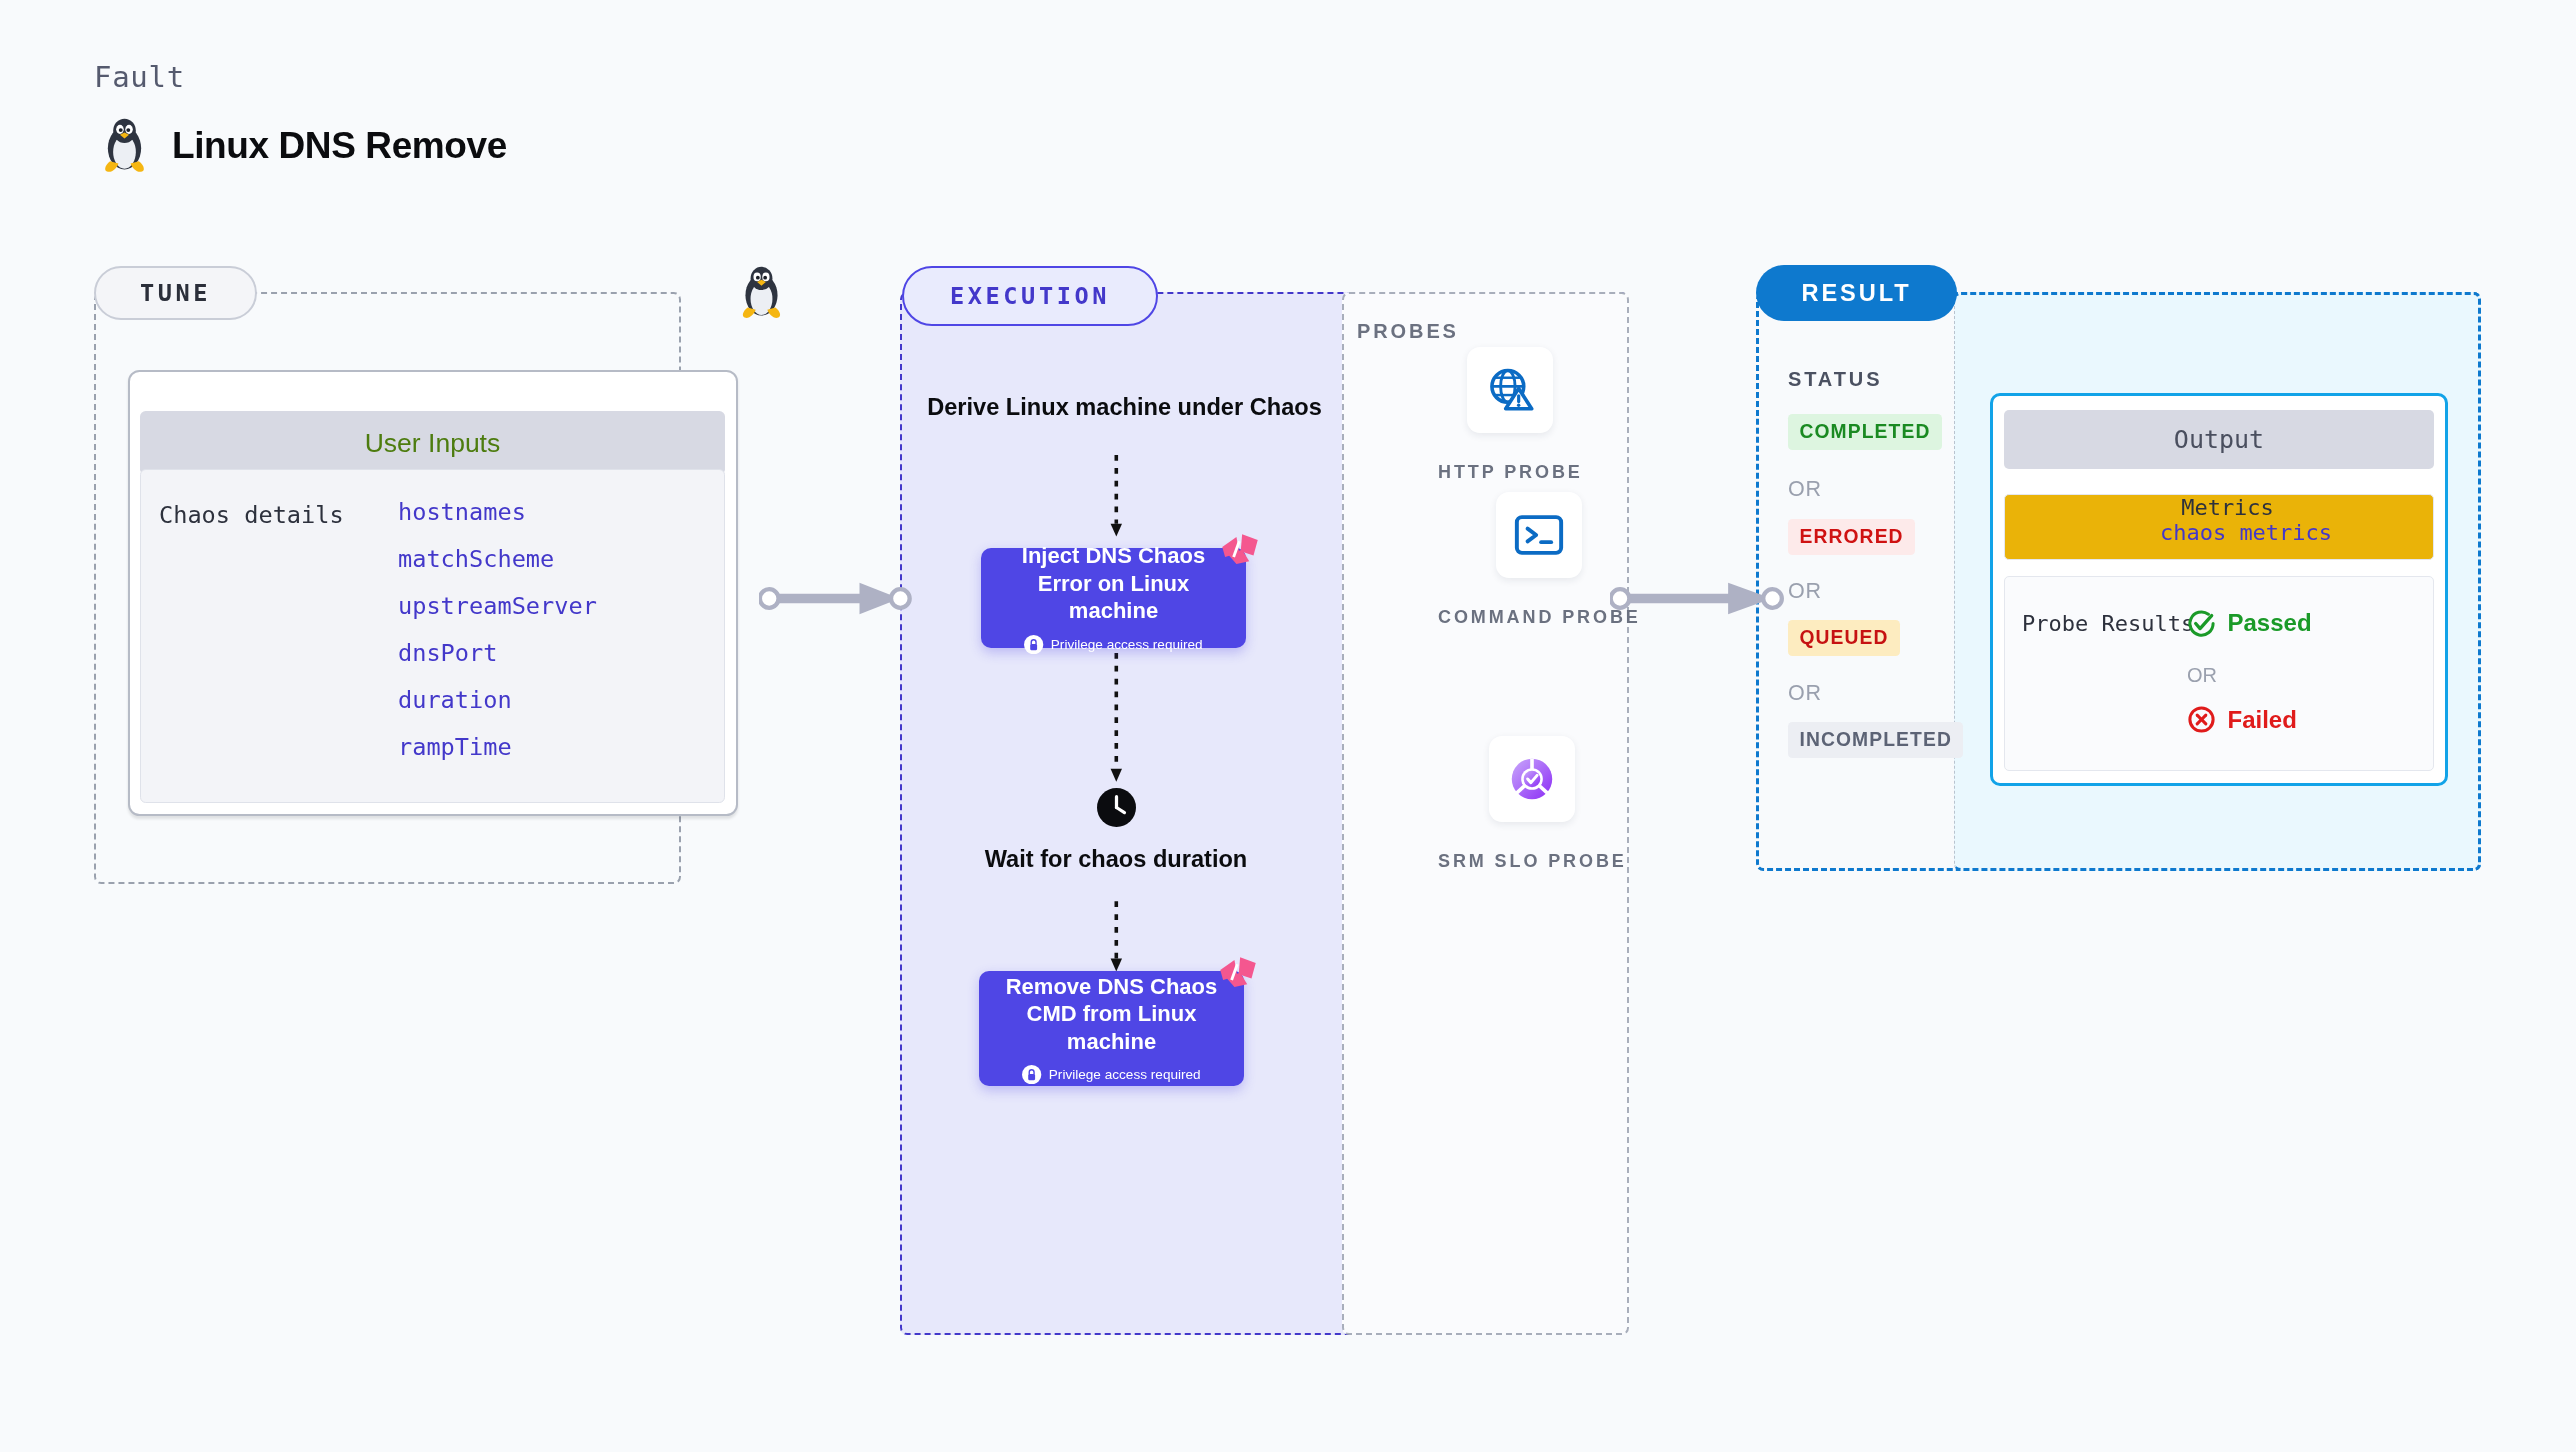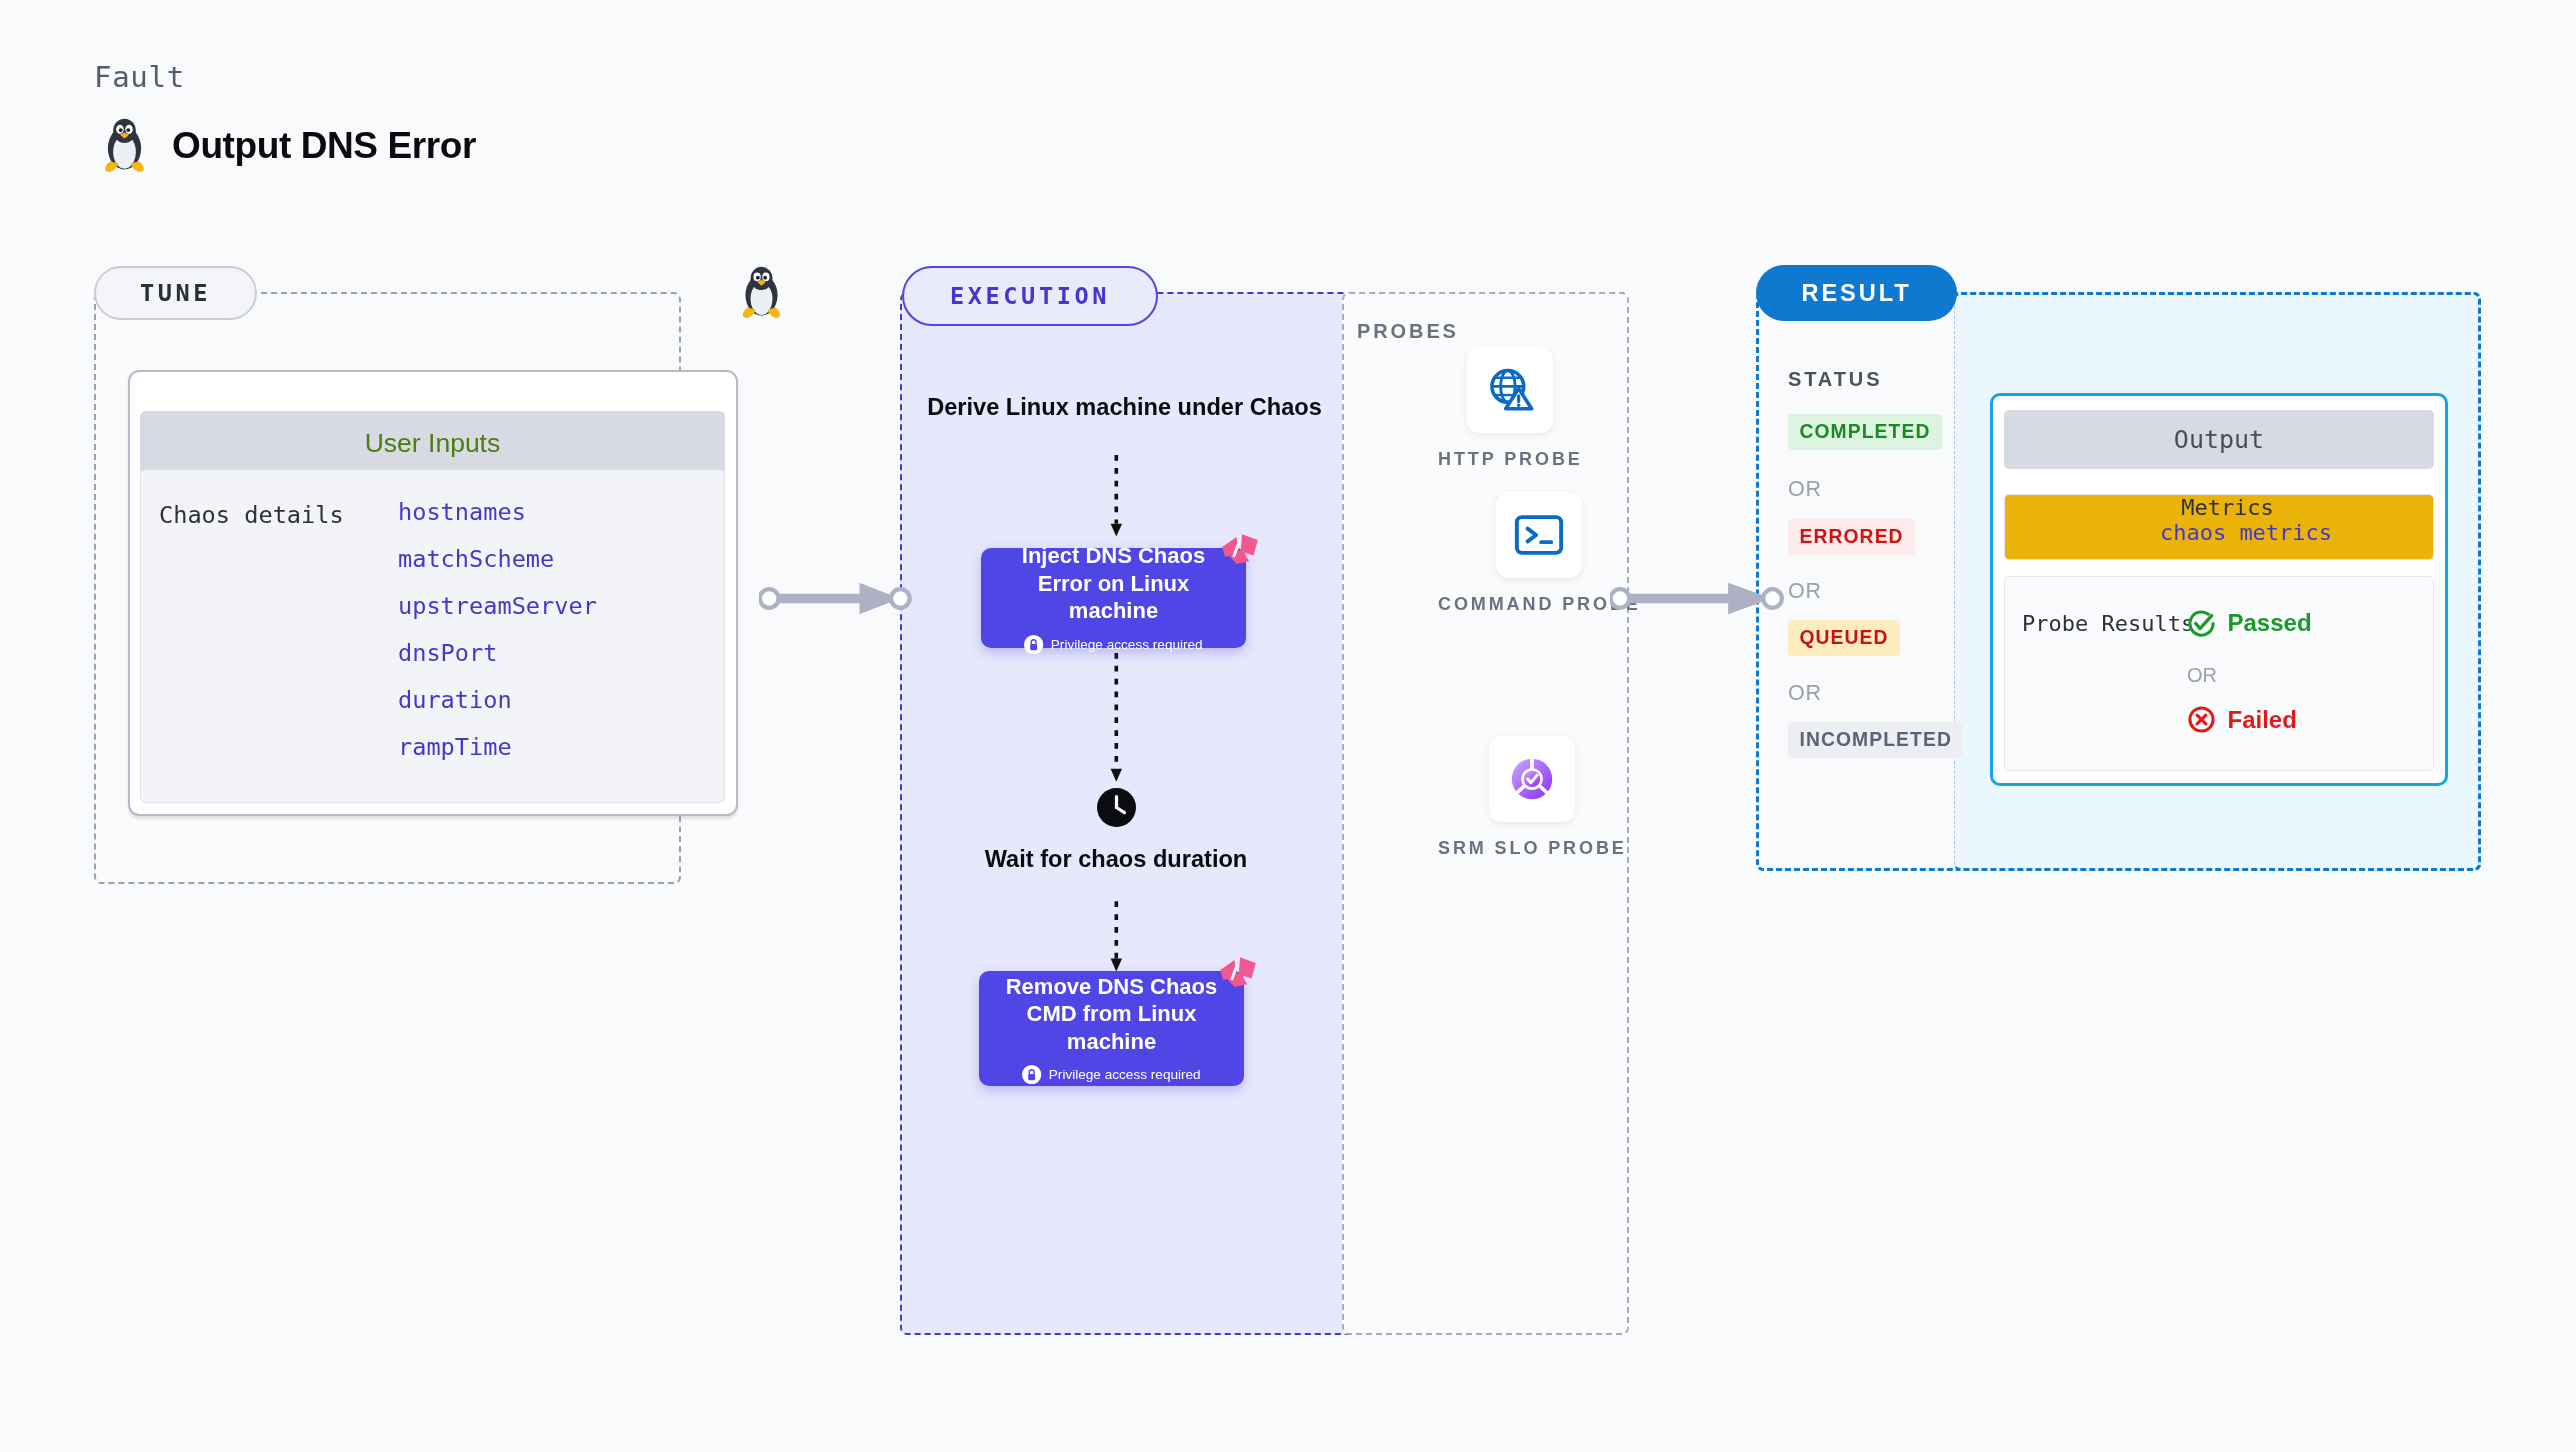--- a/index.html
+++ b/index.html
@@ -113,21 +113,21 @@
     position: absolute; left: 1357px; top: 320px;
     font-size: 20px; font-weight: 700; letter-spacing: 2.9px; color: #6b7180;
   }
   .probe { position: absolute; display: flex; flex-direction: column; align-items: center; }
   .probe-tile {
     width: 86px; height: 86px; background: #ffffff; border-radius: 13px;
     box-shadow: 0 2.1px 7.2px rgba(30,40,70,.08);
     display: flex; align-items: center; justify-content: center;
   }
   .probe-name {
-    margin-top: 14px; text-align: left; font-size: 18px; font-weight: 700;
+    margin-top: 27px; text-align: left; font-size: 18px; font-weight: 700;
     letter-spacing: 2.9px; color: #6b7180; line-height: 1.35;
   }
   .probe1 { left: 1438px; top: 347px; }
   .probe2 { left: 1438px; top: 492px; }
   .probe3 { left: 1438px; top: 736px; }
 
   
   .status-label {
     position: absolute; left: 1788px; top: 368px;
     font-size: 20px; font-weight: 700; letter-spacing: 2.9px; color: #4b5161;
@@ -198,21 +198,21 @@
       <ellipse cx="32" cy="45" rx="15" ry="22" fill="#eceff4"></ellipse>
       <ellipse cx="32" cy="17" rx="15" ry="16" fill="#2e3440"></ellipse>
       <ellipse cx="26" cy="15" rx="5" ry="6" fill="#ffffff"></ellipse>
       <ellipse cx="38" cy="15" rx="5" ry="6" fill="#ffffff"></ellipse>
       <circle cx="27" cy="16" r="2.6" fill="#1b1f27"></circle>
       <circle cx="37" cy="16" r="2.6" fill="#1b1f27"></circle>
       <path d="M26 22 L32 19 L38 22 L32 27 Z" fill="#f5b612"></path>
       <path d="M13 57 C6 62 4 70 10 71 C16 72 22 66 24 60 Z" fill="#f5b612"></path>
       <path d="M51 57 C58 62 60 70 54 71 C48 72 42 66 40 60 Z" fill="#f5b612"></path>
     </svg>
-    <div class="title-text">Output DNS Error</div>
+    <div class="title-text">Linux DNS Remove</div>
   </div>
 
   <div class="panel panel-tune"></div>
   <div class="panel panel-exec"></div>
   <div class="panel panel-probes"></div>
   <div class="panel panel-result"></div>
   <div class="panel panel-result-inner"></div>
 
   <div class="pill pill-tune">TUNE</div>
   <div class="pill pill-exec">EXECUTION</div>

